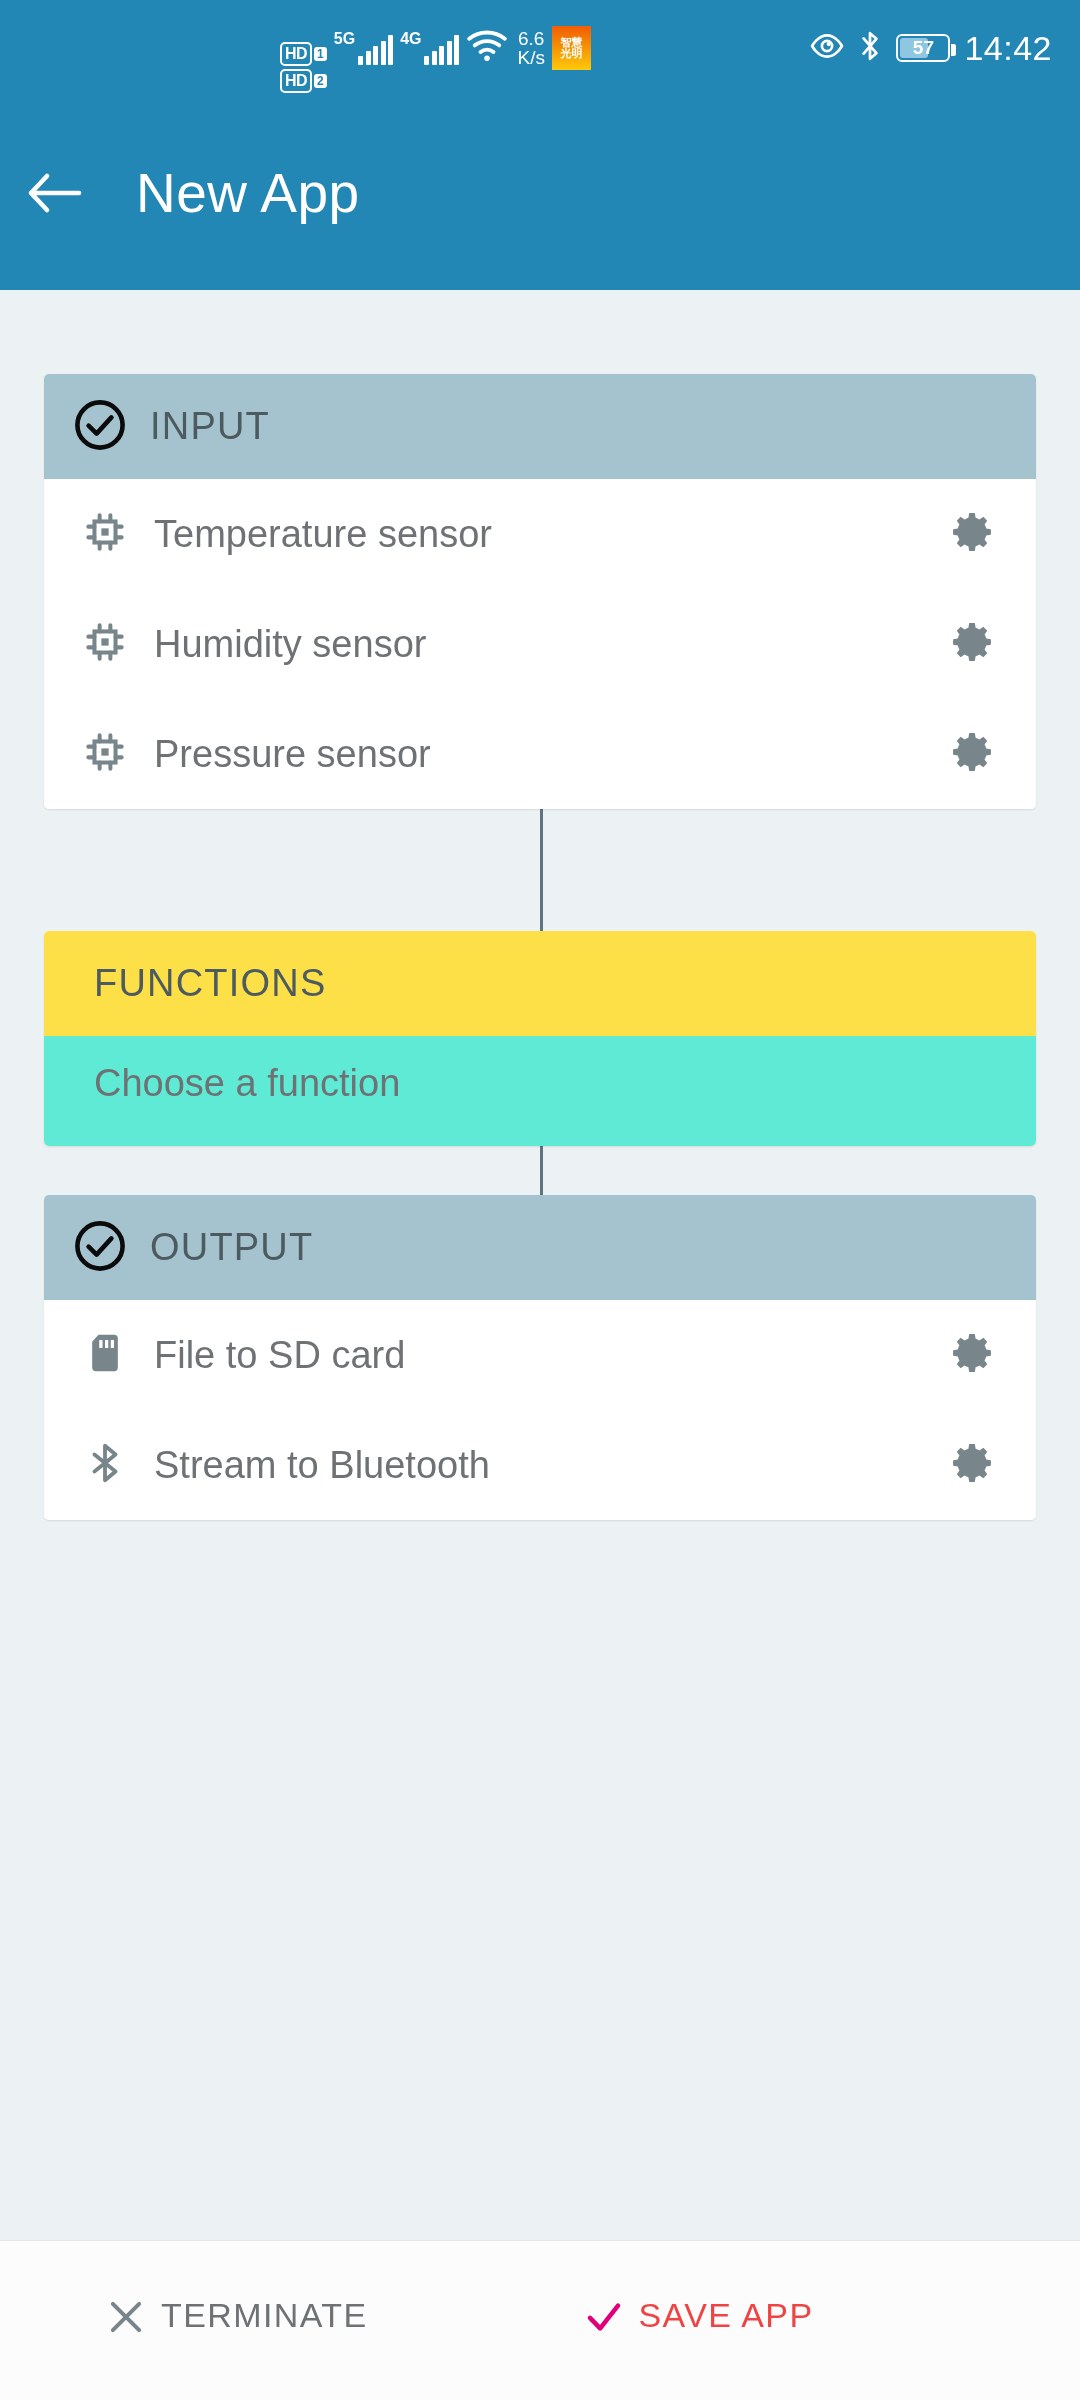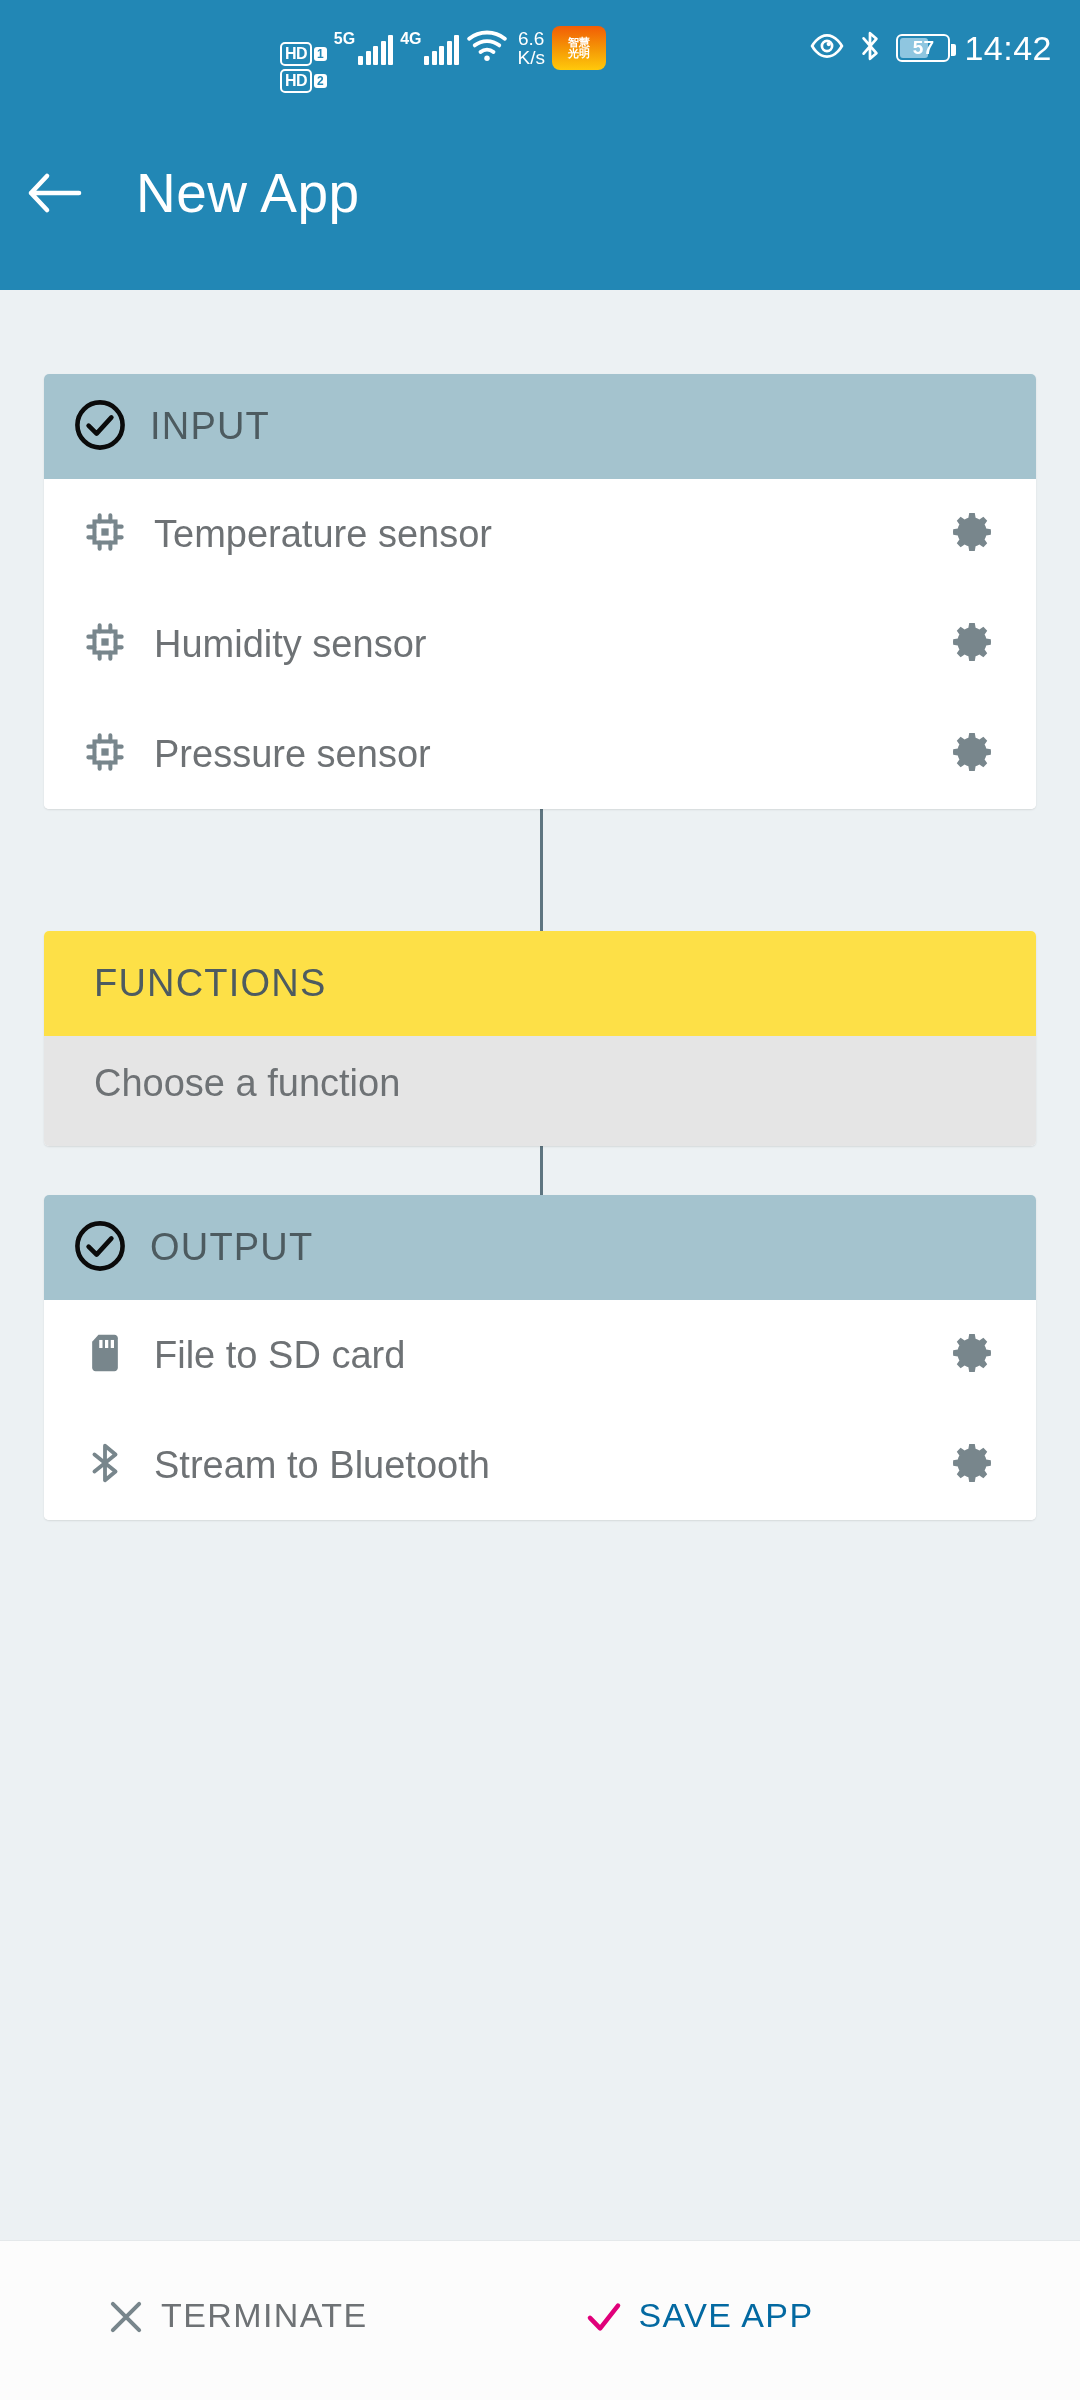--- a/index.html
+++ b/index.html
@@ -55,21 +55,21 @@
   .bars i:nth-child(1){height:9px}
   .bars i:nth-child(2){height:14px}
   .bars i:nth-child(3){height:19px}
   .bars i:nth-child(4){height:24px}
   .bars i:nth-child(5){height:30px}
   .kbs {
     font-size:19px; line-height:19px; text-align:center;
     margin-left:2px;
   }
   .appbadge {
-    width:54px; height:44px; border-radius:8px;
+    width:39px; height:44px; border-radius:0;
     background:linear-gradient(180deg,#F25C05 0%,#F59A06 55%,#FFC90B 100%);
     display:flex; flex-direction:column; align-items:center; justify-content:center;
     color:#fff; font-size:11px; line-height:11px; font-weight:bold;
     overflow:hidden;
   }
   .clock { font-size:34px; line-height:34px; letter-spacing:0.5px; }
   .batt {
     position:relative; width:54px; height:28px;
     border:2.5px solid #fff; border-radius:6px;
     display:flex; align-items:center; justify-content:center;
@@ -121,36 +121,36 @@
   }
   .row {
     height:110px; display:flex; align-items:center;
     padding:0 40px 0 38px; gap:26px; background:#fff;
   }
   .row .label {
     font-size:38px; color:#6E7275; flex:1;
   }
   .placeholder-row {
     height:110px; display:flex; align-items:center;
-    padding:0 40px 16px 50px; background:#e5e5e5;
+    padding:0 40px 16px 50px; background:#5eead4;
   }
   .placeholder-row .label { font-size:38px; color:#6E7275; }
 
   
   .bottombar {
     flex:0 0 auto; height:160px; background:#FCFCFC;
     display:flex; align-items:center;
     border-top:1px solid #E4E8EA;
   }
   .bbtn {
     display:flex; gap:14px;
     font-size:34px; letter-spacing:1.4px; font-weight:400;
   }
   .bbtn.terminate { margin-left:105px; color:#6E7275; }
-  .bbtn.save { margin-left:215px; color:#0369a1; }
+  .bbtn.save { margin-left:215px; color:#ef4444; }
 </style>
 </head>
 <body>
 
 <div id="screen">
 
   <div class="statusbar">
 
     <div class="sb-center">
 

